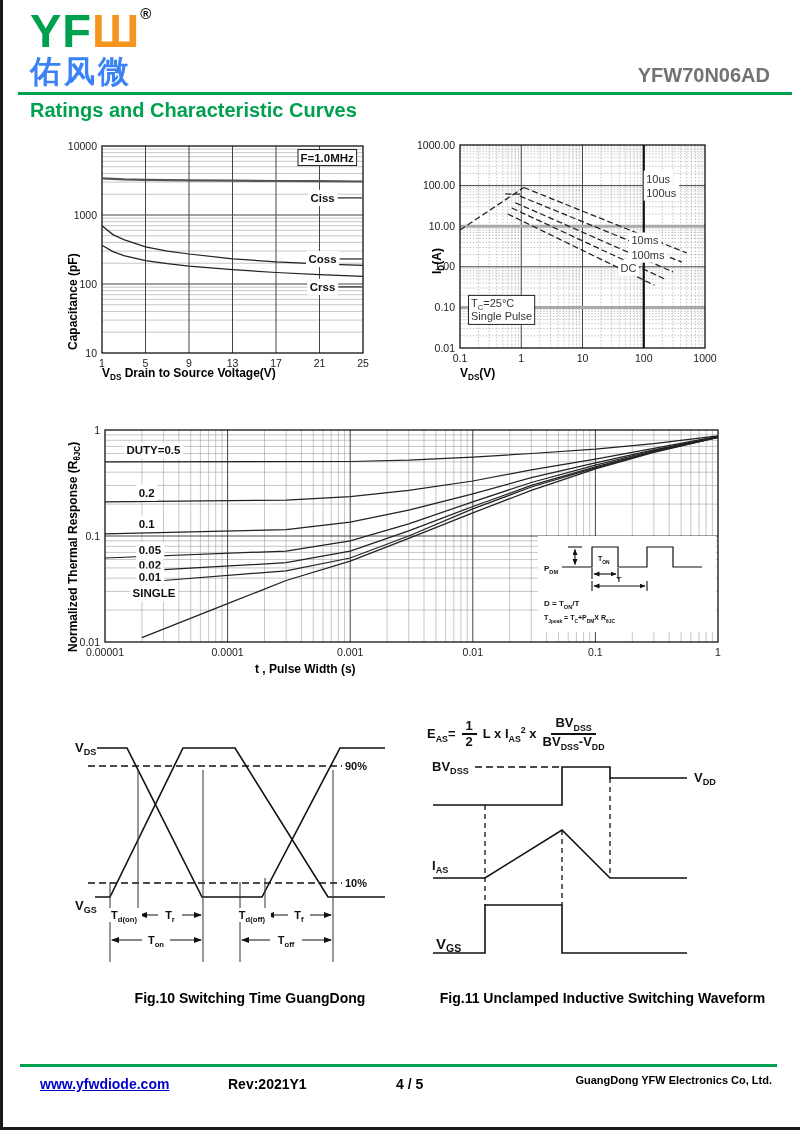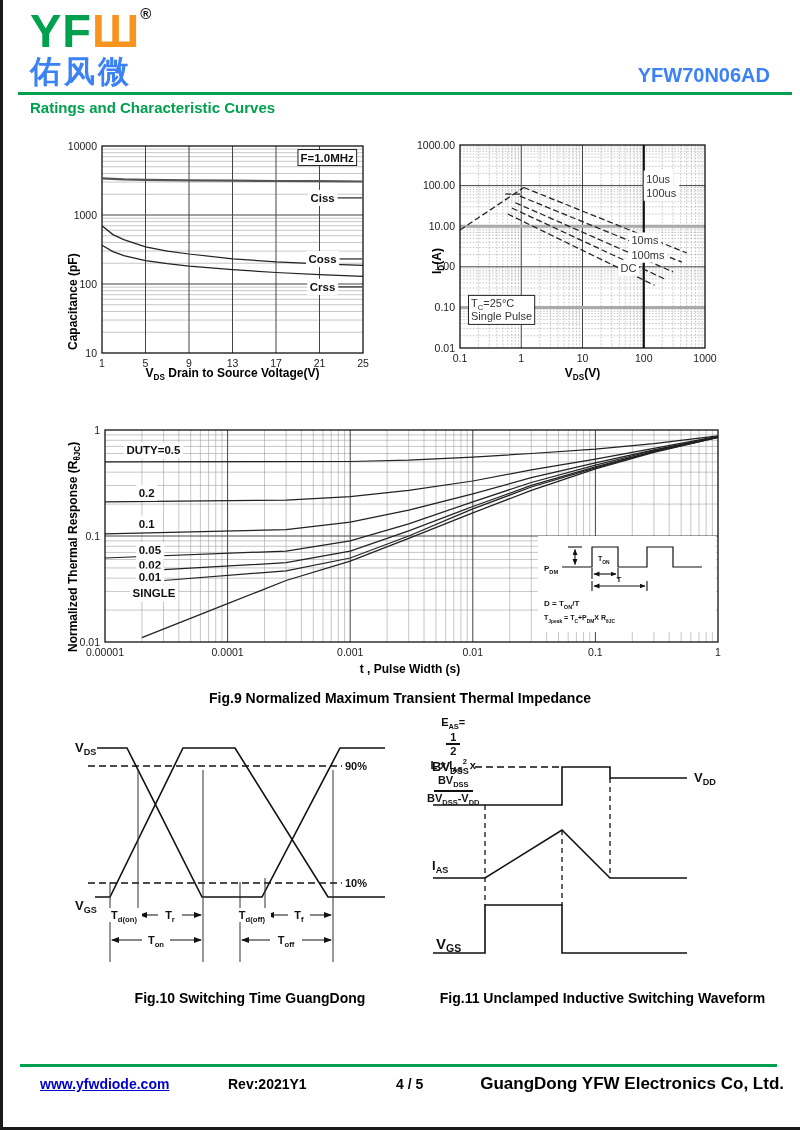--- a/index.html
+++ b/index.html
@@ -8,43 +8,43 @@
   .edge-left{position:absolute;left:0;top:0;width:3px;height:1130px;background:#1a1a1a;}
   .edge-bottom{position:absolute;left:0;top:1127px;width:800px;height:3px;background:#1a1a1a;}
 
   
   .logo{position:absolute;left:30px;top:6px;line-height:1;}
   .logo-latin{font-size:47px;font-weight:bold;letter-spacing:1px;}
   .logo-yf{color:var(--green);}
   .logo-w{color:var(--orange);}
   .logo-reg{font-size:15px;font-weight:bold;color:#111;vertical-align:28px;}
   .logo-cn{font-size:31px;font-weight:bold;color:#3b82f6;letter-spacing:3px;margin-top:2px;}
-  .part-number{position:absolute;right:30px;top:64px;font-size:20px;font-weight:bold;color:#3b82f6;}
+  .part-number{position:absolute;right:30px;top:64px;font-size:20px;font-weight:bold;color:#737373;}
   .green-rule{position:absolute;left:18px;width:774px;top:92px;height:3px;background:var(--green);}
-  .section-title{position:absolute;left:30px;top:99px;font-size:15px;font-weight:bold;color:var(--green);}
+  .section-title{position:absolute;left:30px;top:99px;font-size:20px;font-weight:bold;color:var(--green);}
 
   
   svg{position:absolute;overflow:visible;}
   #fig7svg{left:55px;top:136px;}
   #fig8svg{left:408px;top:132px;}
   #fig9svg{left:52px;top:420px;}
   #fig10svg{left:52px;top:710px;}
   #fig11svg{left:412px;top:710px;}
 
   svg text{font-family:"Liberation Sans",sans-serif;}
   .tk{font-size:10.5px;fill:#222;}
   .an{font-size:11.5px;font-weight:bold;fill:#111;}
   .an.lt{font-size:11px;font-weight:normal;fill:#333;}
 
   .vtitle{position:absolute;transform:rotate(-90deg);transform-origin:0 0;
           font-weight:bold;font-size:12px;white-space:nowrap;color:#000;}
   #fig7yt{left:66px;top:350px;}
   #fig8yt{left:430px;top:274px;}
   #fig9yt{left:66px;top:652px;}
-  .xtitle{position:absolute;text-align:center;font-weight:bold;font-size:12px;color:#000;}
+  .xtitle{position:absolute;font-weight:bold;font-size:12px;color:#000;}
   #fig7xt{left:102px;width:261px;top:366px;}
   #fig8xt{left:460px;width:245px;top:366px;}
   #fig9xt{left:255px;width:310px;top:662px;}
   .caption{position:absolute;text-align:center;font-weight:bold;font-size:14px;color:#000;}
   #cap7{left:90px;width:280px;top:395px;}
   #cap8{left:440px;width:260px;top:395px;}
   #cap9{left:150px;width:500px;top:690px;}
   #cap10{left:55px;width:390px;top:990px;}
   #cap11{left:410px;width:385px;top:990px;}
 
@@ -55,34 +55,34 @@
   .ref{stroke:#333;stroke-width:1;}
   .arr{stroke:#111;stroke-width:1.1;}
   .ins{stroke:#111;stroke-width:1.2;fill:none;}
   .wlabel{font-size:13px;font-weight:bold;fill:#111;}
   .wlabel2{font-size:15px;font-weight:bold;fill:#111;}
   .slabel{font-size:11px;font-weight:bold;fill:#111;}
   .ilabel{font-size:8px;font-weight:bold;fill:#111;}
   .ilabel2{font-size:7px;font-weight:bold;fill:#111;}
 
   
-  .formula{position:absolute;left:427px;top:716px;display:flex;align-items:center;
-           font-size:11px;font-weight:bold;color:#111;flex-direction:column;}
+  .formula{position:absolute;left:427px;top:716px;display:flex;align-items:center;gap:6px;
+           font-size:13px;font-weight:bold;color:#111;}
   .frac{display:inline-flex;flex-direction:column;align-items:center;line-height:1.1;}
   .frac .num{border-bottom:2px solid #111;padding:0 4px;}
   sub{font-size:68%;}
   sup{font-size:68%;}
 
   
   .footer-rule{position:absolute;left:20px;width:757px;top:1064px;height:3px;background:var(--green);}
   .f-item{position:absolute;font-weight:bold;font-size:14px;color:#000;white-space:nowrap;}
   .f-link{left:40px;top:1076px;color:var(--linkblue);text-decoration:underline;cursor:pointer;}
   .f-rev{left:228px;top:1076px;}
   .f-page{left:396px;top:1076px;}
-  .f-company{right:16px;top:1074px;font-size:17px;}
+  .f-company{right:28px;top:1074px;font-size:11px;}
 </style>
 </head>
 <body>
 
 <div class="page">
   <div class="edge-left"></div>
   <div class="edge-bottom"></div>
 
   <div class="logo">
     <span class="logo-latin"><span class="logo-yf">YF</span><span class="logo-w">Ш</span><span class="logo-reg">®</span></span>
@@ -389,21 +389,20 @@
       <line class="arr" x1="540" y1="161" x2="540" y2="171"></line>
       <line class="arr" x1="595" y1="161" x2="595" y2="171"></line>
       <line class="arr" x1="542" y1="166" x2="593" y2="166" marker-start="url(#ah9)" marker-end="url(#ah9)"></line>
       <text class="ilabel" x="567" y="162" text-anchor="middle">T</text>
       <text class="ilabel" x="492" y="186"><tspan>D = T</tspan><tspan dy="2.6" style="font-size: 70%;">ON</tspan><tspan dy="-2.6">/T</tspan></text>
       <text class="ilabel2" x="492" y="200"><tspan>T</tspan><tspan dy="2.6" style="font-size: 70%;">Jpeak</tspan><tspan dy="-2.6"> = T</tspan><tspan dy="2.6" style="font-size: 70%;">C</tspan><tspan dy="-2.6">+P</tspan><tspan dy="2.6" style="font-size: 70%;">DM</tspan><tspan dy="-2.6">X R</tspan><tspan dy="2.6" style="font-size: 70%;">θJC</tspan></text>
     </g>
   </svg>
   <div class="vtitle" id="fig9yt">Normalized Thermal Response (R<sub>θJC</sub>)</div>
   <div class="xtitle" id="fig9xt">t , Pulse Width (s)</div>
-  <div class="caption" id="cap9">Fig.9 Normalized Maximum Transient Thermal Impedance</div>
 
   <svg id="fig10svg" width="350" height="275">
     <defs>
       <marker id="ah10" markerWidth="9" markerHeight="8" refX="7" refY="3" orient="auto-start-reverse" markerUnits="userSpaceOnUse">
           <path d="M0,0L8,3L0,6Z" fill="#111"></path>
         </marker>
     </defs>
     <line class="dash2" x1="36" y1="56" x2="290" y2="56"></line>
     <line class="dash2" x1="36" y1="173" x2="290" y2="173"></line>
     <text class="slabel" x="293" y="60">90%</text>

